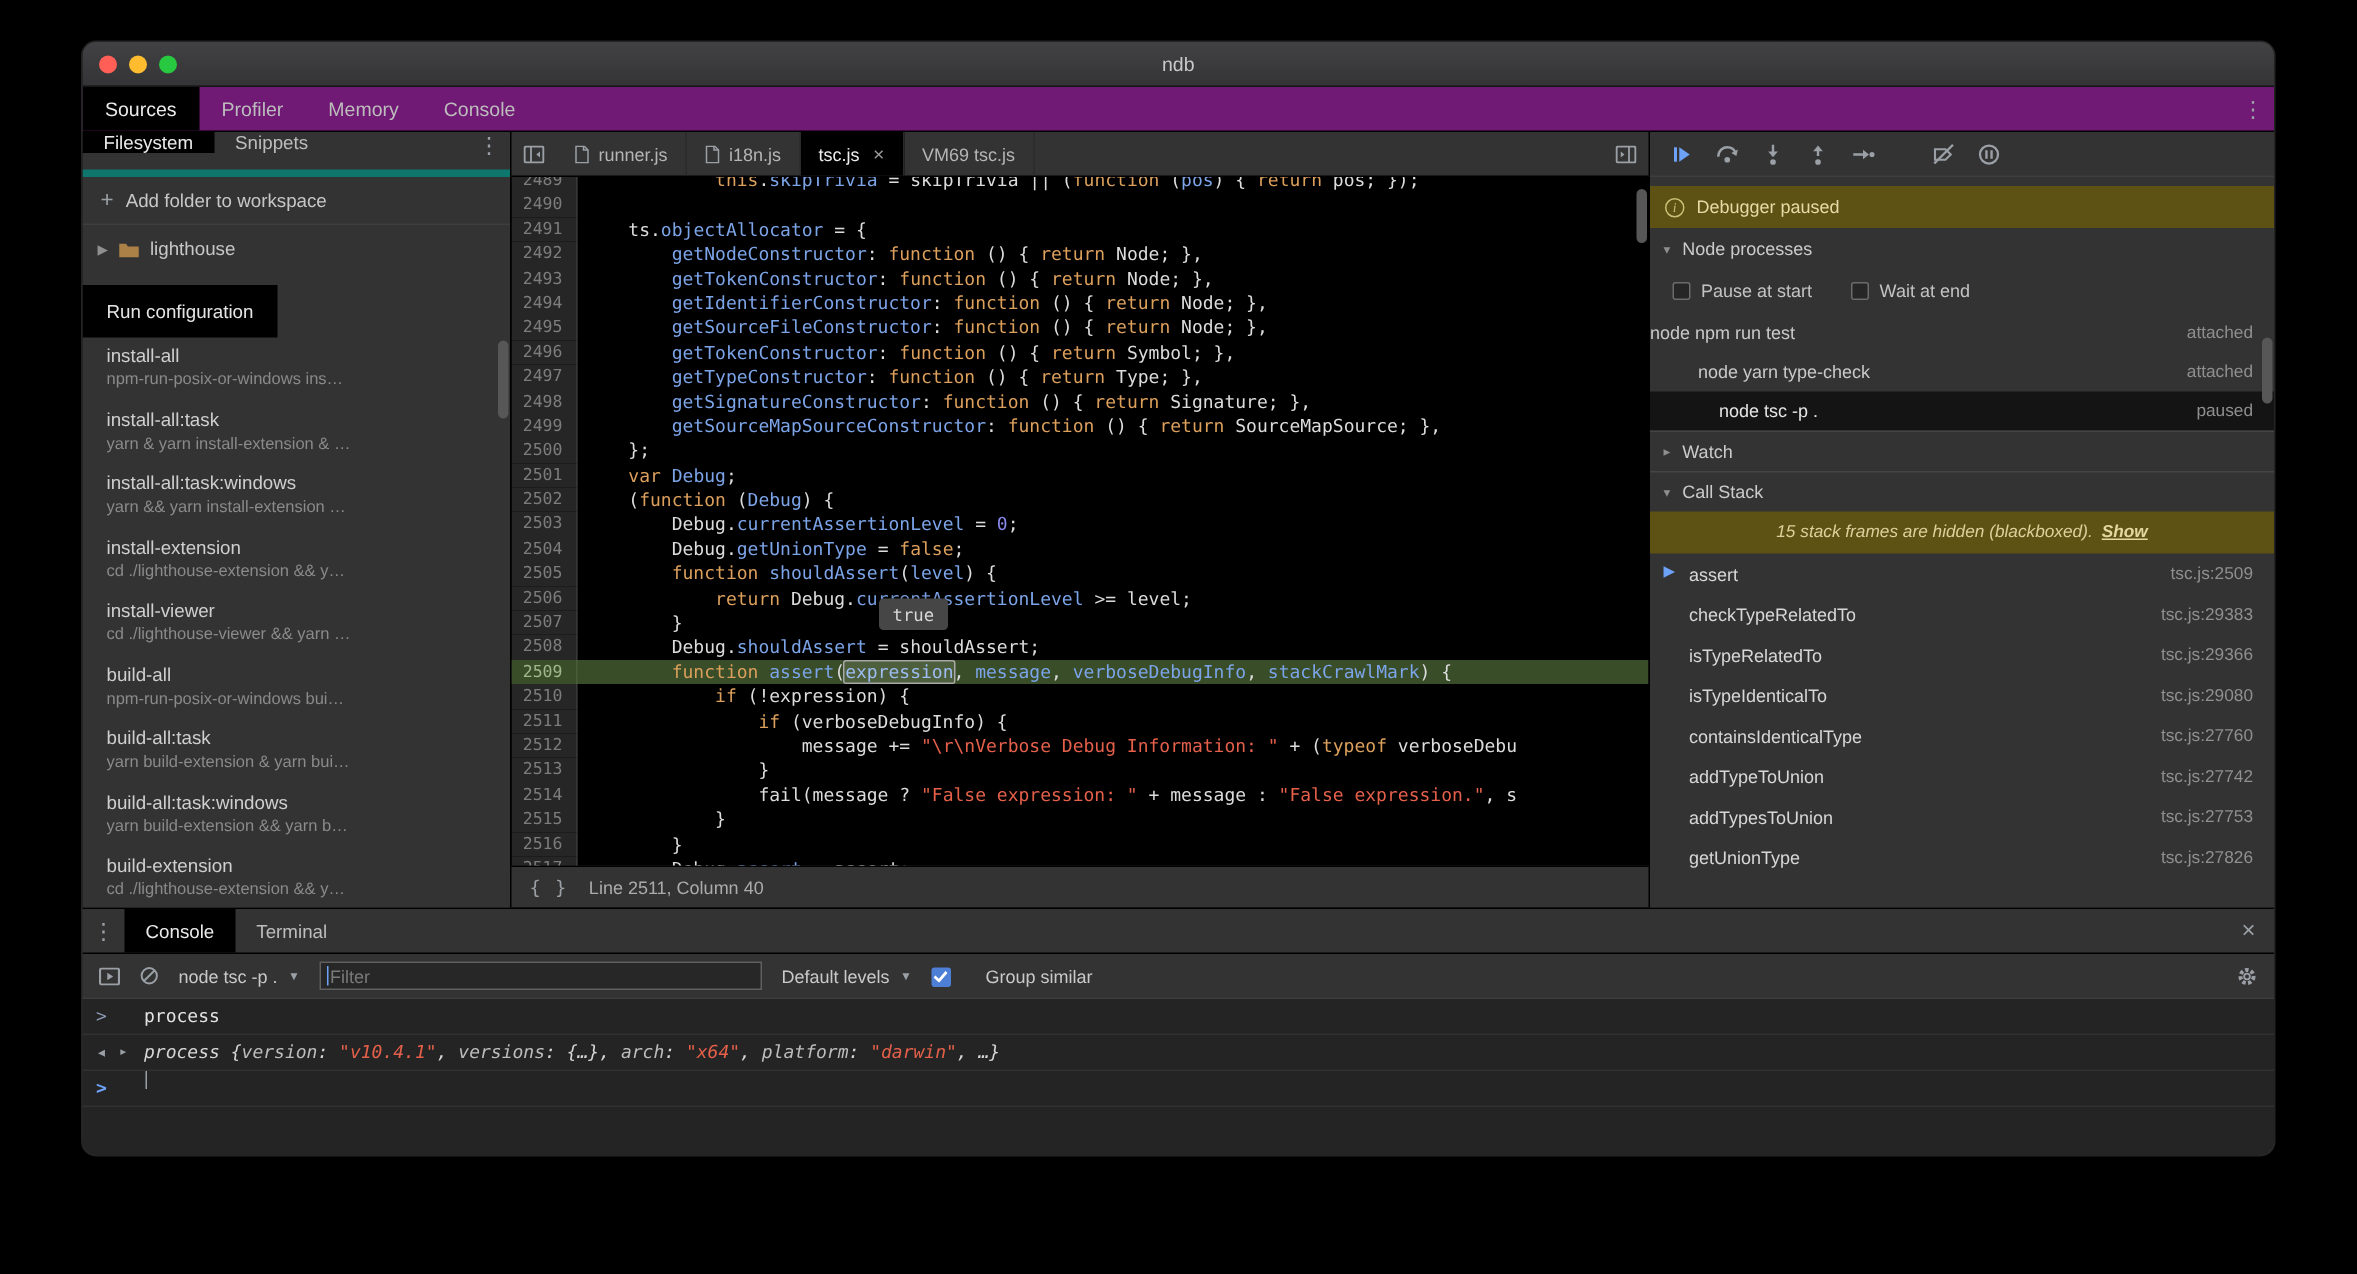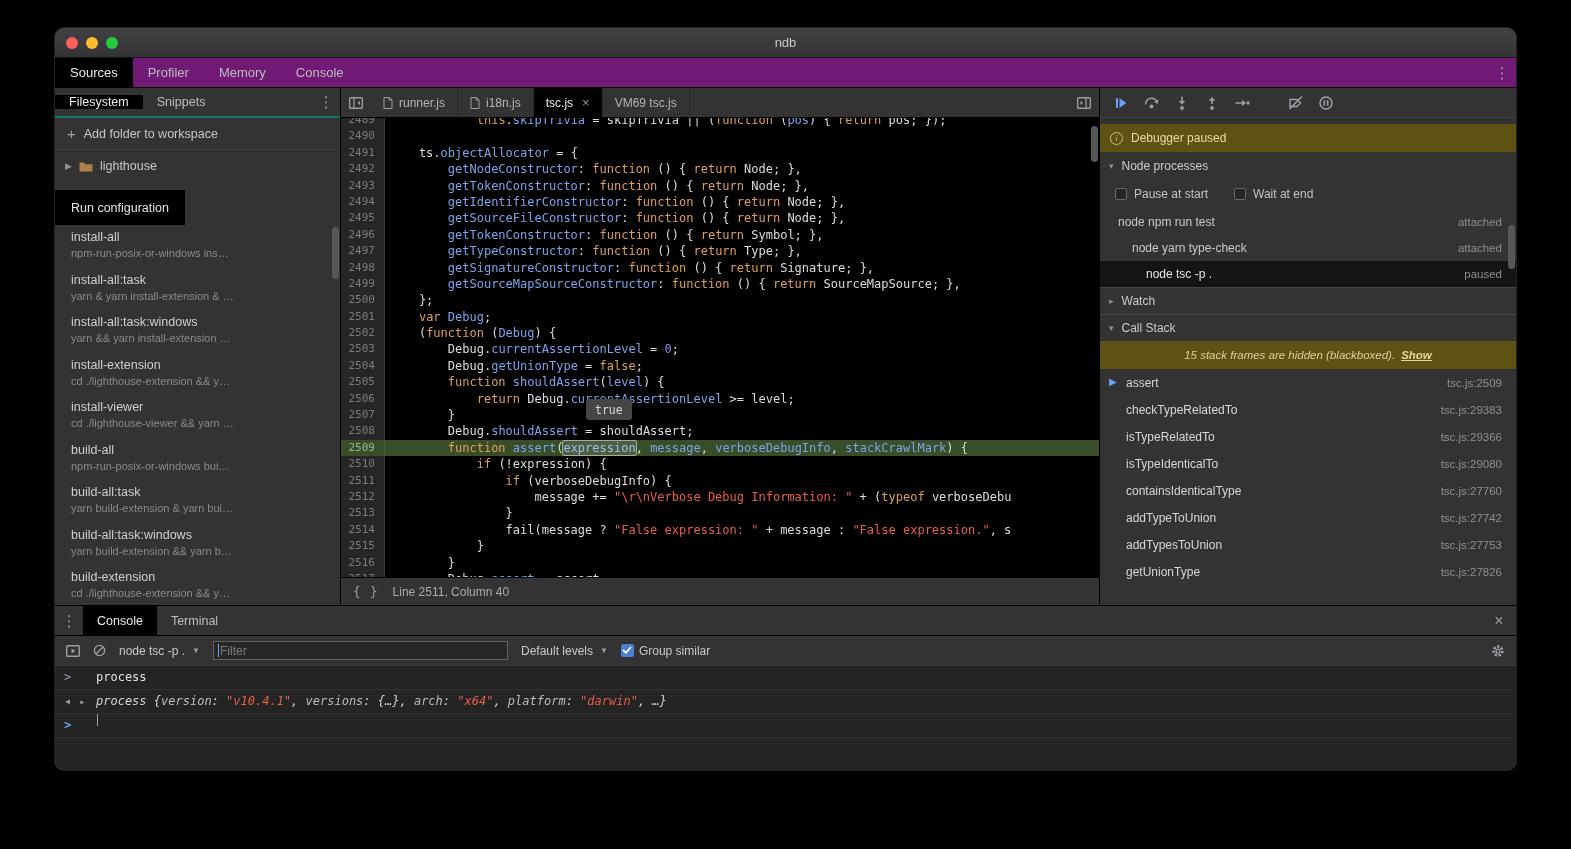--- a/index.html
+++ b/index.html
@@ -19,21 +19,21 @@
   .main-toolbar{height:30px;flex:none;background:#701a75;display:flex;align-items:stretch;border-bottom:1px solid #000}
   .tab-holder{display:flex;align-items:stretch}
   .main-tab{padding:0 15px;display:flex;align-items:center;font-size:13px;color:#bdbdbd}
   .main-tab.active{background:#000;color:#ebebeb}
   .flex-spacer{flex:1}
   .kebab{width:28px;display:flex;align-items:center;justify-content:center;color:#9aa0a6;font-size:15px}
   
   .content{flex:1;display:flex;min-height:0}
   
   .sidebar{width:285px;flex:none;background:#333;display:flex;flex-direction:column;position:relative}
-  .subtabs{height:30px;flex:none;display:flex;align-items:center;border-bottom:2px solid #0f766e}
+  .subtabs{height:30px;flex:none;display:flex;align-items:flex-start;border-bottom:5px solid #0f766e}
   .subtab{padding:0 14px;display:flex;align-items:center;font-size:12.5px;color:#bdbdbd}
   .subtab.active{background:#000;color:#ebebeb}
   .add-folder{height:32px;flex:none;display:flex;align-items:center;gap:8px;padding:0 12px;color:#c7c7c7;
               font-size:12.5px;border-bottom:1px solid #3e3e3e}
   .plus{font-size:15px;color:#9aa0a6;line-height:1}
   .tree-row{height:32px;flex:none;display:flex;align-items:center;gap:7px;padding:0 10px;color:#c7c7c7;font-size:12.5px}
   .tri{color:#8f8f8f;font-size:9px}
   .run-header{flex:none;margin-top:8px}
   .run-header span{display:inline-flex;align-items:center;height:35px;padding:0 16px;background:#000;color:#e5e5e5;font-size:12.5px}
   .run-list{flex:1;overflow:hidden;position:relative}
@@ -100,21 +100,21 @@
                    align-items:center;gap:13px;padding:0 11px}
   .ctx-select{display:flex;align-items:center;gap:7px;color:#c9c9c9;font-size:12px}
   .caret-down{color:#9aa0a6;font-size:8px}
   .filter-wrap{position:relative}
   .filter-input{width:295px;height:19px;background:#272727;border:1px solid #606060;color:#ddd;font-size:12px;
                 padding:0 6px;font-family:"Liberation Sans",sans-serif;outline:none}
   .filter-input::placeholder{color:#7a7a7a}
   .filter-caret{position:absolute;left:5px;top:3px;width:1px;height:13px;background:#6da2f8}
   .gs-box{width:13px;height:13px;border-radius:2px;background:#4d7fd6;display:flex;align-items:center;justify-content:center;flex:none}
   .gs-label{color:#c9c9c9;font-size:12px}
-  .gs-wrap{display:flex;align-items:flex-start;gap:5px}
+  .gs-wrap{display:flex;align-items:flex-end;gap:23px}
   .console-msgs{flex:1;font-family:"DejaVu Sans Mono",monospace;font-size:12px;overflow:hidden}
   .cmsg{height:24px;line-height:23px;display:flex;border-bottom:1px solid #313131;padding-left:9px}
   .marks{width:32px;flex:none;display:flex;gap:8px;color:#9aa0a6}
   .cmsg .content{white-space:pre;color:#e3e3e3}
   .cmsg.result .content{font-style:italic;color:#d6d6d6}
   .cs-t{color:inherit}.cs-key{color:#bdbdbd}.cs-s{color:#e5604a}
   .in-mark{color:#8e9cb8}.ret-mark{color:#9aa0a6}.exp-mark{color:#9aa0a6;font-size:10px}
   .prompt-mark{color:#6da2f8;font-weight:bold}
   .caret{display:inline-block;width:1px;height:12px;background:#9aa0a6;vertical-align:-2px;margin-left:1px}
   svg{display:block}
@@ -451,21 +451,21 @@
             <span class="cb-item">
               <span class="cbox"></span>
               <span>Pause at start</span>
             </span>
             <span class="cb-item">
               <span class="cbox"></span>
               <span>Wait at end</span>
             </span>
           </div>
         <div>
-            <div class="proc-row" style="padding-left: 18px; align-items: center;">
+            <div class="proc-row" style=" align-items: center;">
               <span class="proc-name">node npm run test</span>
               <span class="proc-status">attached</span>
             </div>
             <div class="proc-row" style="padding-left: 32px;">
               <span class="proc-name">node yarn type-check</span>
               <span class="proc-status">attached</span>
             </div>
             <div class="proc-row selected" style="padding-left: 46px;">
               <span class="proc-name">node tsc -p .</span>
               <span class="proc-status">paused</span>

